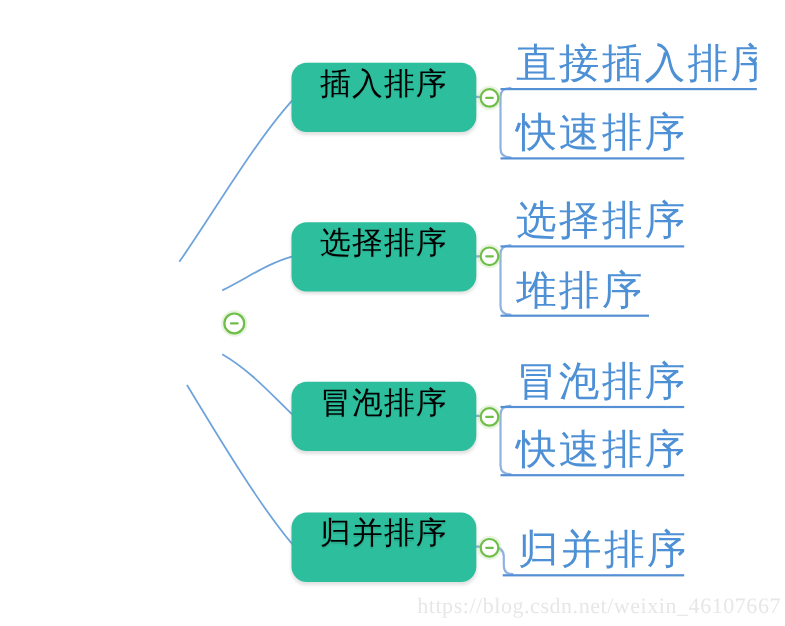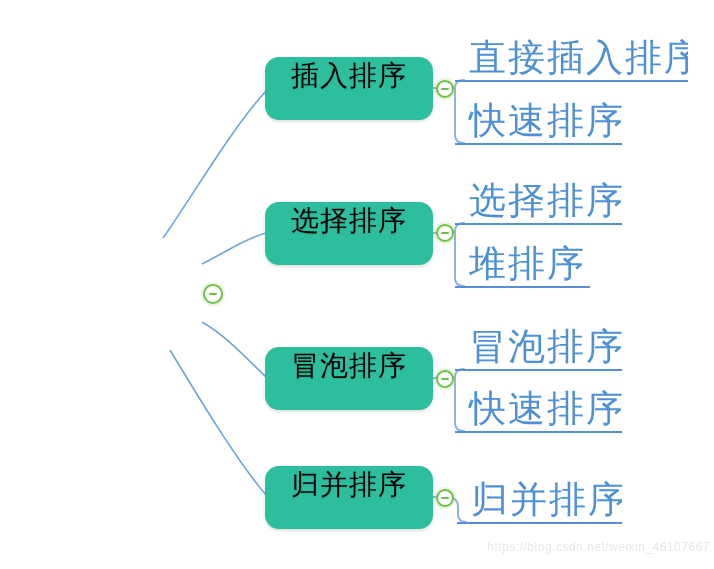--- a/index.html
+++ b/index.html
@@ -53,21 +53,21 @@
   .leaf-1{left:455px;top:38px;width:219px;}
   .leaf-2{left:455px;top:101px;width:153px;}
   .leaf-3{left:455px;top:181px;width:153px;}
   .leaf-4{left:455px;top:244px;width:121px;}
   .leaf-5{left:455px;top:327px;width:153px;}
   .leaf-6{left:455px;top:389px;width:153px;text-align:right;}
   .leaf-7{left:457px;top:480px;width:151px;}
 
   .watermark{
     position:absolute;right:4px;top:540px;
-    color:var(--watermark,#E7E7E7);font-size:12px;letter-spacing:0.5px;
+    color:var(--watermark,#E7E7E7);font-size:20px;letter-spacing:0.5px;font-family:Liberation Serif, serif;
   }
 </style>
 </head>
 <body>
 
 <div class="canvas">
 
   <svg class="connector-layer" viewBox="0 0 714 569">
 
     <path class="root-path" d="M163 238 C190 200 232 128 266 91"></path>

